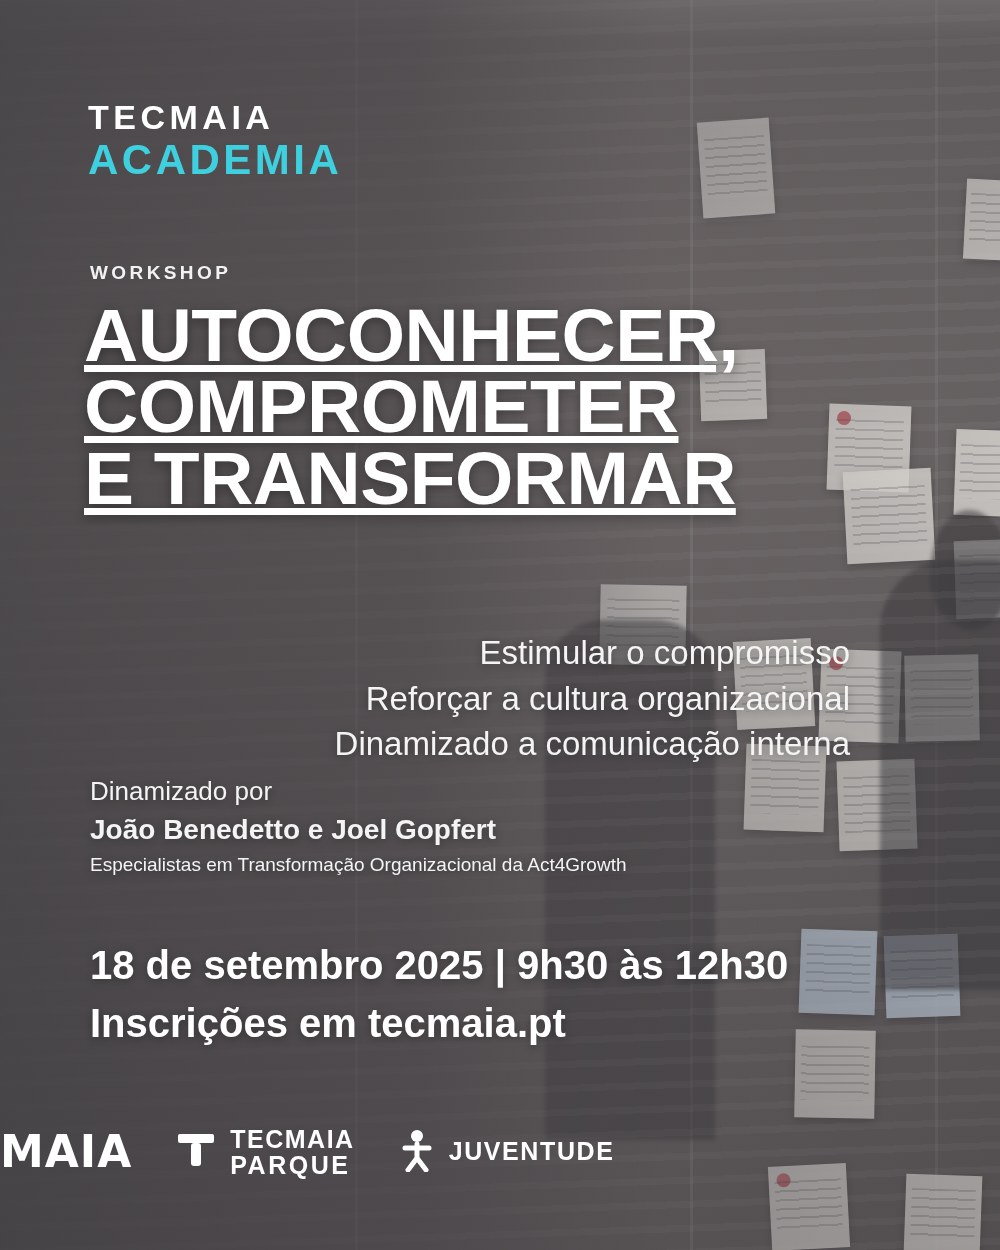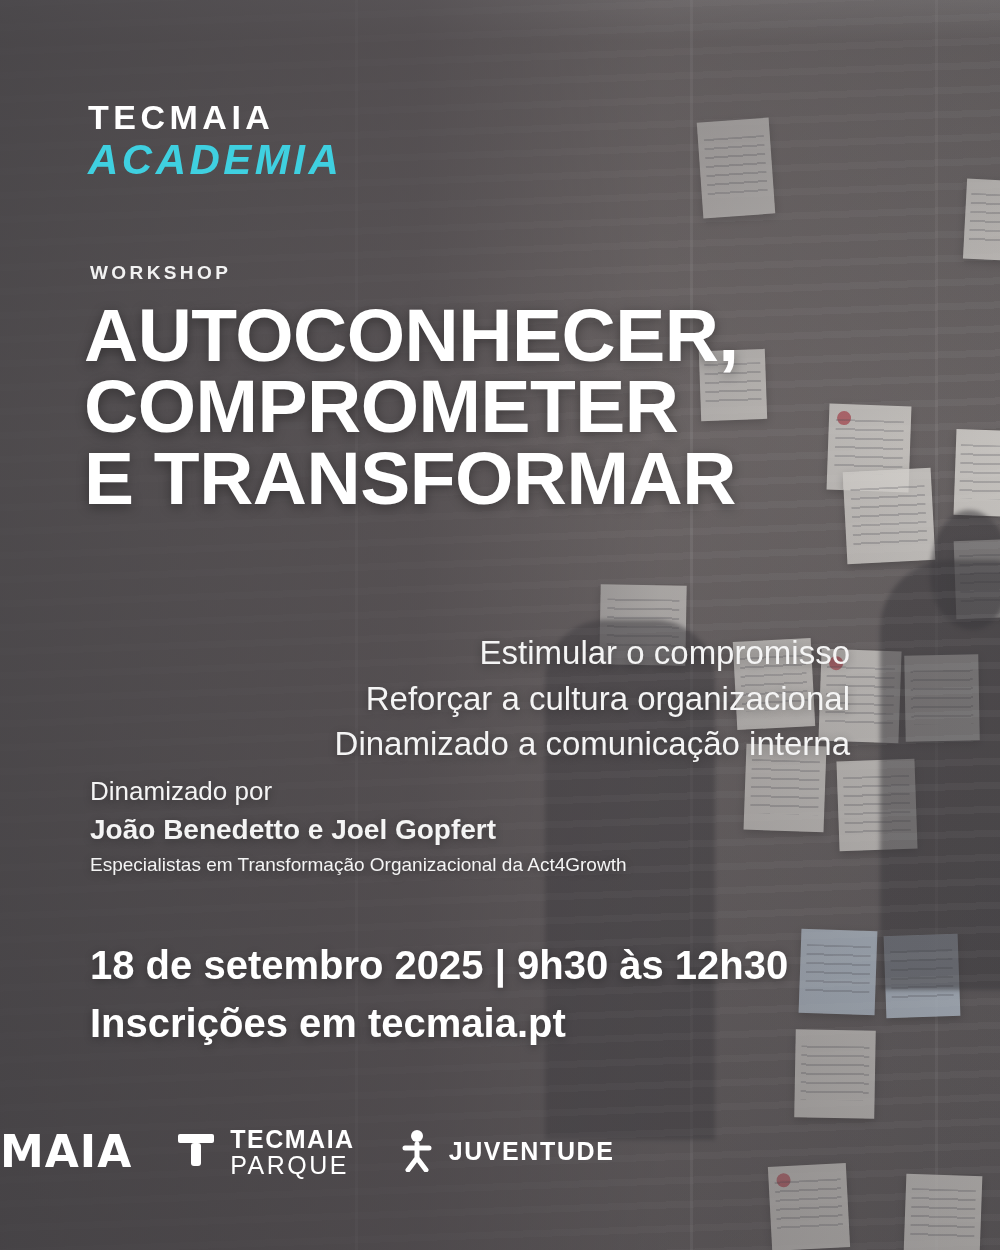--- a/index.html
+++ b/index.html
@@ -123,21 +123,20 @@
     color: #ffffff;
     line-height: 1.05;
   }
   .brand-bottom {
     font-size: 42px;
     font-weight: bold;
     letter-spacing: 3.5px;
     color: #3fd0e0;
     line-height: 1.05;
     margin-top: 2px;
-    font-style: italic;
   }
 
   .kicker {
     position: absolute;
     left: 90px;
     top: 262px;
     font-size: 19px;
     letter-spacing: 3.4px;
     font-weight: 600;
     color: #f2f2f2;
@@ -147,20 +146,21 @@
     position: absolute;
     left: 84px;
     top: 300px;
     width: 830px;
     font-size: 75px;
     font-weight: bold;
     line-height: 0.95;
     letter-spacing: -0.5px;
     color: #ffffff;
     text-shadow: 0 3px 12px rgba(0,0,0,0.35);
+    text-decoration: underline;
   }
   .title .l { display: block; }
 
   .subtitle {
     position: absolute;
     left: 90px;
     top: 630px;
     width: 760px;
     font-size: 33px;
     line-height: 1.38;
@@ -218,21 +218,21 @@
     letter-spacing: 1px;
     font-family: "DejaVu Sans", sans-serif;
   }
   .tp-mark { flex: 0 0 auto; }
   .logo-tecmaia-text {
     font-size: 25px;
     font-weight: bold;
     line-height: 1.05;
     letter-spacing: 1.5px;
   }
-  .logo-tecmaia-text .l2 { font-weight: normal; letter-spacing: 2.5px; display: block; }
+  .logo-tecmaia-text .l2 { font-weight: bold; letter-spacing: 2.5px; display: block; }
   .logo-juv-text {
     font-size: 25px;
     font-weight: bold;
     letter-spacing: 1.6px;
   }
 </style>
 </head>
 <body>
 
 <div class="poster">

